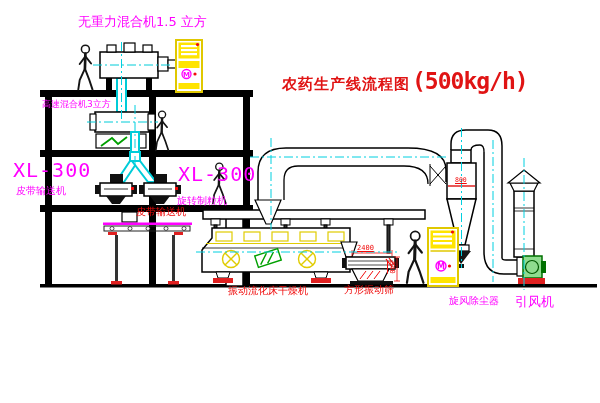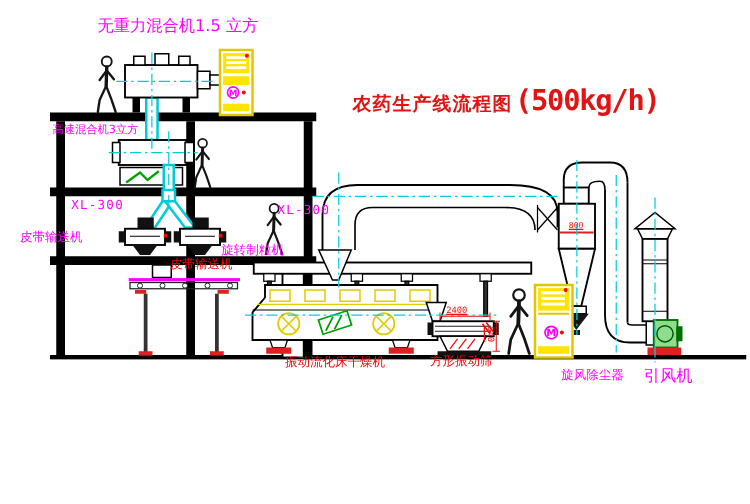--- a/index.html
+++ b/index.html
@@ -5,21 +5,21 @@
   html,body{margin:0;padding:0;background:#fff;}
   .canvas{position:relative;width:600px;height:403px;background:#ffffff;overflow:hidden;
           font-family:"DejaVu Sans",sans-serif;}
   .gfx{position:absolute;left:0;top:0;}
   .lbl{position:absolute;white-space:nowrap;line-height:1;}
   .mag{color:#ff00ff;}
   .red{color:#f00a0a;}
   .fs9{font-size:9px;}
   .fs10{font-size:10px;}
   .fs11{font-size:13px;}
-  .model{color:#ff00ff;font-family:"DejaVu Sans Mono",monospace;font-size:10px;letter-spacing:1px;margin-left:44px;}
+  .model{color:#ff00ff;font-family:"DejaVu Sans Mono",monospace;font-size:20px;letter-spacing:1px;}
   .dim{font-size:7px;color:#f00a0a;font-family:"DejaVu Sans Mono",monospace;text-decoration:underline;}
   .dim-v{writing-mode:vertical-rl;}
   .title{position:absolute;left:282px;top:44px;color:#e01414;display:flex;align-items:baseline;gap:2px;margin-top:24px;}
   .title-cn{font-size:15px;font-weight:600;letter-spacing:1px;}
   .title-cap{font-size:23px;font-weight:700;font-family:"DejaVu Sans Mono",monospace;letter-spacing:-1px;}
 </style>
 </head>
 <body>
 
 <div class="canvas">

